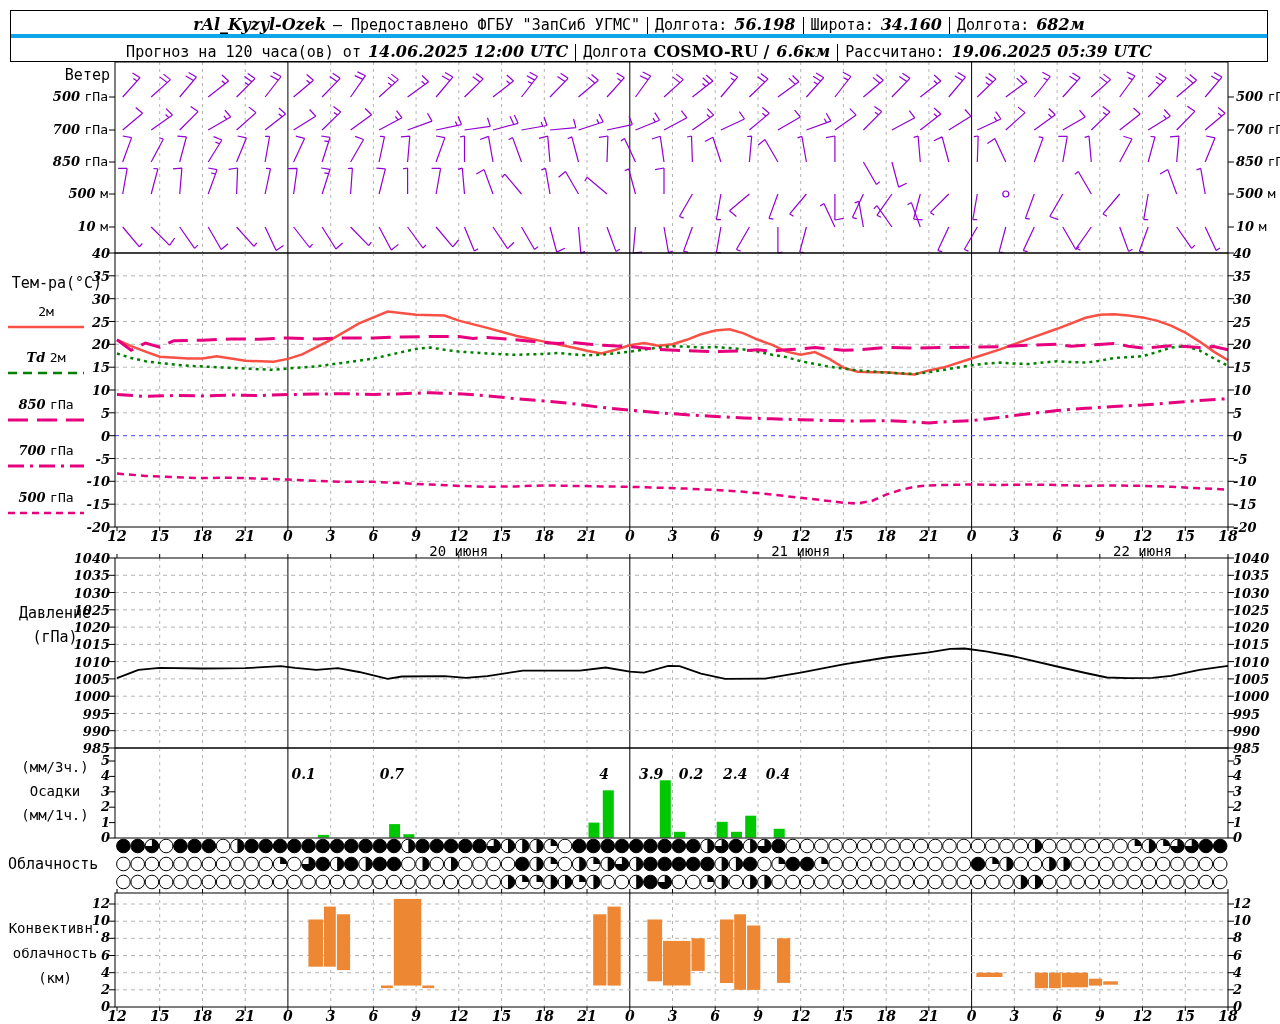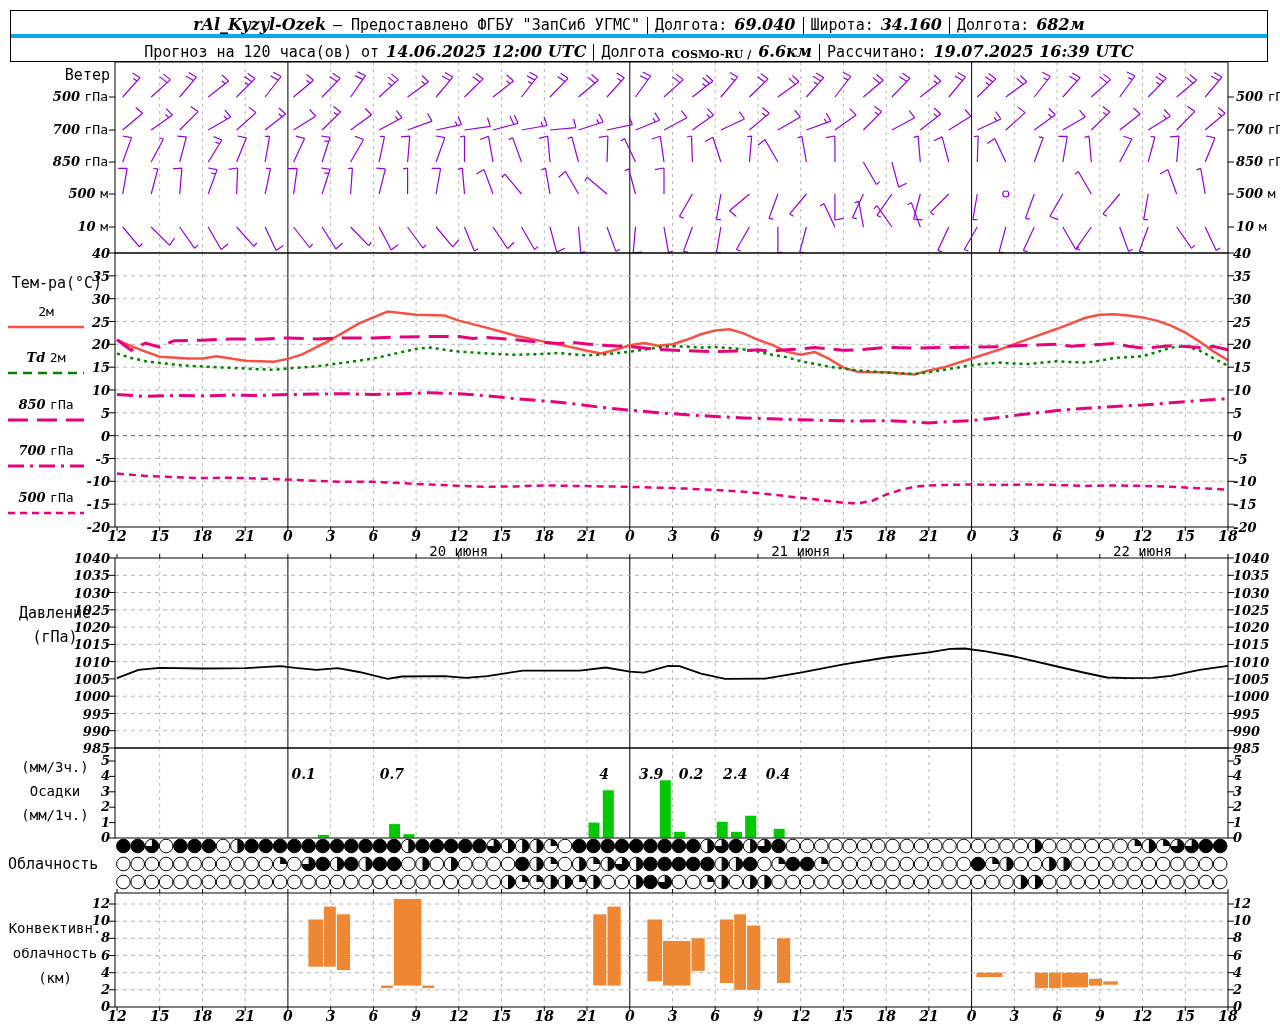--- a/index.html
+++ b/index.html
@@ -3,59 +3,59 @@
 <meta charset="utf-8">
 <style>
   html,body{margin:0;padding:0;background:#fff;}
   .page{position:relative;width:1280px;height:1024px;background:#fff;overflow:hidden;
         font-family:"DejaVu Sans Mono",monospace;}
   .hdr{position:absolute;left:10px;top:10px;width:1256px;border:1px solid #000;background:#fff;z-index:2;}
   .hrow{display:flex;align-items:flex-end;justify-content:center;gap:7px;height:23px;
         font-size:15px;white-space:nowrap;color:#000;}
   .hrow + .hrow{border-top:4px solid #0ea5e9;}
   .bis{font-family:"DejaVu Serif",serif;font-style:italic;font-weight:bold;font-size:16px;}
-  .bup{font-family:"DejaVu Serif",serif;font-weight:bold;font-size:11px;}
+  .bup{font-family:"DejaVu Serif",serif;font-weight:bold;font-size:16px;}
   .m{font-family:"DejaVu Sans Mono",monospace;}
   .sep{width:1px;height:17px;background:#000;}
   svg{position:absolute;left:0;top:0;}
   text{fill:#000;}
   .numb{font-family:"DejaVu Serif",serif;font-style:italic;font-weight:bold;font-size:13px;}
   .numb14{font-family:"DejaVu Serif",serif;font-style:italic;font-weight:bold;font-size:14px;}
   .lab13{font-family:"DejaVu Sans Mono",monospace;font-size:13px;}
   .lab14{font-family:"DejaVu Sans Mono",monospace;font-size:14px;}
   .lab15{font-family:"DejaVu Sans Mono",monospace;font-size:15px;}
 </style>
 </head>
 <body>
 
 <div class="page">
   <div class="hdr">
     <div class="hrow">
       <span class="bis">rAl_Kyzyl-Ozek</span>
       <span class="m">— Предоставлено ФГБУ "ЗапСиб УГМС"</span>
       <span class="sep"></span>
       <span class="m">Долгота:</span>
-      <span class="bis">69.040</span>
+      <span class="bis">56.198</span>
       <span class="sep"></span>
       <span class="m">Широта:</span>
       <span class="bis">34.160</span>
       <span class="sep"></span>
       <span class="m">Долгота:</span>
       <span class="bis">682м</span>
     </div>
     <div class="hrow">
       <span class="m">Прогноз на 120 часа(ов) от</span>
       <span class="bis">14.06.2025 12:00 UTC</span>
       <span class="sep"></span>
       <span class="m">Долгота</span>
       <span class="bup">COSMO-RU /</span>
       <span class="bis">6.6км</span>
       <span class="sep"></span>
       <span class="m">Рассчитано:</span>
-      <span class="bis">19.07.2025 16:39 UTC</span>
+      <span class="bis">19.06.2025 05:39 UTC</span>
     </div>
   </div>
   <svg id="chart-svg" width="1280" height="1024" viewBox="0 0 1280 1024">
       <line x1="159.7" y1="62" x2="159.7" y2="253" stroke="#b4b4b4" stroke-width="1" stroke-dasharray="3 4"></line>
       <line x1="202.5" y1="62" x2="202.5" y2="253" stroke="#b4b4b4" stroke-width="1" stroke-dasharray="3 4"></line>
       <line x1="245.2" y1="62" x2="245.2" y2="253" stroke="#b4b4b4" stroke-width="1" stroke-dasharray="3 4"></line>
       <line x1="287.9" y1="62" x2="287.9" y2="253" stroke="#000" stroke-width="1" stroke-dasharray="none"></line>
       <line x1="330.7" y1="62" x2="330.7" y2="253" stroke="#b4b4b4" stroke-width="1" stroke-dasharray="3 4"></line>
       <line x1="373.4" y1="62" x2="373.4" y2="253" stroke="#b4b4b4" stroke-width="1" stroke-dasharray="3 4"></line>
       <line x1="416.1" y1="62" x2="416.1" y2="253" stroke="#b4b4b4" stroke-width="1" stroke-dasharray="3 4"></line>

